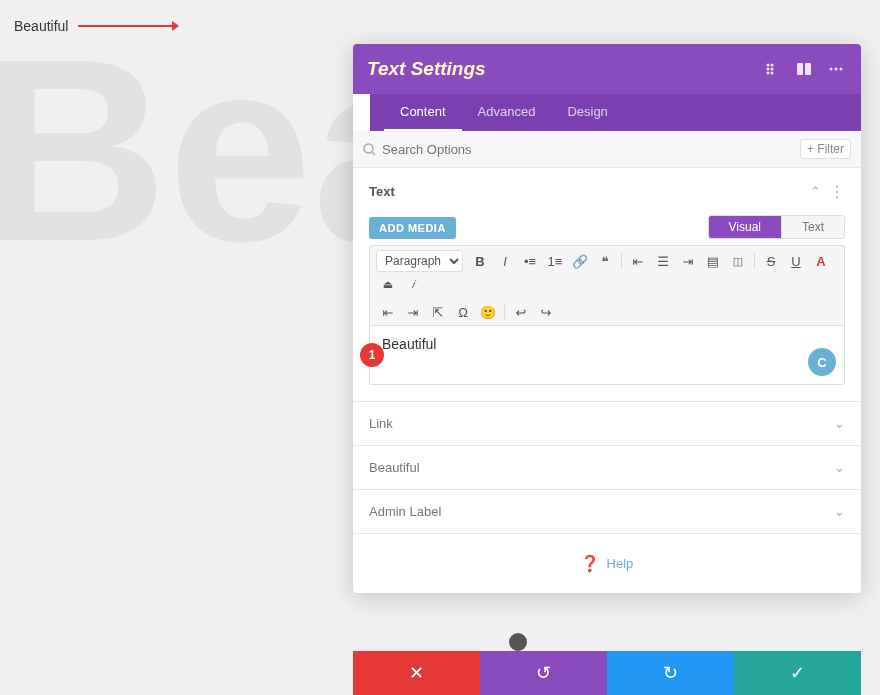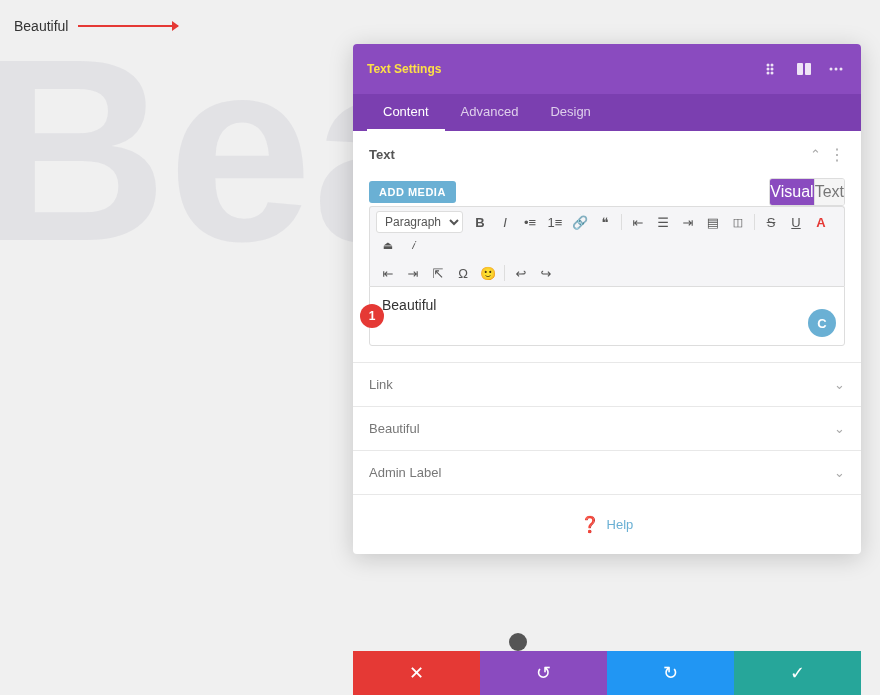--- a/index.html
+++ b/index.html
@@ -80,23 +80,24 @@
     
     .panel-header {
       background: #8a4bbf;
       padding: 0 14px;
       height: 50px;
       display: flex;
       align-items: center;
       justify-content: space-between;
     }
     .panel-title {
-      color: #fde047;
-      font-size: 12px;
+      color: #fef9c3;
+      font-size: 19px;
       font-weight: 600;
+      font-style: italic;
     }
     .panel-header-icons {
       display: flex;
       gap: 10px;
       align-items: center;
     }
     .panel-header-icon {
       color: rgba(255,255,255,0.85);
       cursor: pointer;
       font-size: 16px;
@@ -106,20 +107,21 @@
       align-items: center;
       justify-content: center;
       border-radius: 3px;
     }
 
     
     .panel-tabs {
       background: #7b3fb0;
       display: flex;
       padding: 0 14px;
+      margin-left: 17px;
     }
     .panel-tab {
       color: rgba(255,255,255,0.75);
       padding: 10px 16px;
       font-size: 13px;
       cursor: pointer;
       border-bottom: 2px solid transparent;
       transition: all 0.2s;
     }
     .panel-tab.active {
@@ -203,21 +205,22 @@
       color: #888;
       text-transform: uppercase;
       letter-spacing: 0.5px;
       margin-bottom: 8px;
       font-weight: 600;
     }
 
     
     .editor-toolbar-top {
       display: flex;
-      align-items: center;
+      align-items: flex-end;
+      margin-bottom: 6px;
     }
     .add-media-btn {
       background: #6ab0d4;
       color: #fff;
       border: none;
       padding: 5px 10px;
       font-size: 11px;
       font-weight: 700;
       letter-spacing: 0.5px;
       border-radius: 3px;
@@ -226,22 +229,22 @@
     }
 
     .view-toggle {
       margin-left: auto;
       display: flex;
       border: 1px solid #ddd;
       border-radius: 3px;
       overflow: hidden;
     }
     .view-btn {
-      padding: 4px 0;
-      font-size: 16px;
+      padding: 4px 20px;
+      font-size: 12px;
       cursor: pointer;
       background: #f5f5f5;
       color: #777;
       border: none;
       border-right: 1px solid #ddd;
     }
     .view-btn:last-child { border-right: none; }
     .view-btn.active {
       background: #8a4bbf;
       color: #fff;
@@ -466,20 +469,30 @@
       </div>
     </div>
   </div>
 
   <div class="panel-tabs">
     <div class="panel-tab active">Content</div>
     <div class="panel-tab">Advanced</div>
     <div class="panel-tab">Design</div>
   </div>
 
+  <div class="search-bar">
+    <svg width="13" height="13" viewBox="0 0 13 13" fill="#aaa">
+      <circle cx="5.5" cy="5.5" r="4.5" stroke="#aaa" stroke-width="1.5" fill="none"></circle>
+      <line x1="9" y1="9" x2="12" y2="12" stroke="#aaa" stroke-width="1.5"></line>
+    </svg>
+    <input class="search-input" type="text" placeholder="Search Options" style="">
+    <button class="filter-btn">
+      <span>+ Filter</span>
+    </button>
+  </div>
 
   <div class="panel-body">
 
     <div class="section">
       <div class="section-header">
         <span class="section-title">Text</span>
         <div class="section-icons">
           <span class="chevron-icon">⌃</span>
           <span class="dots-icon">⋮</span>
         </div>

